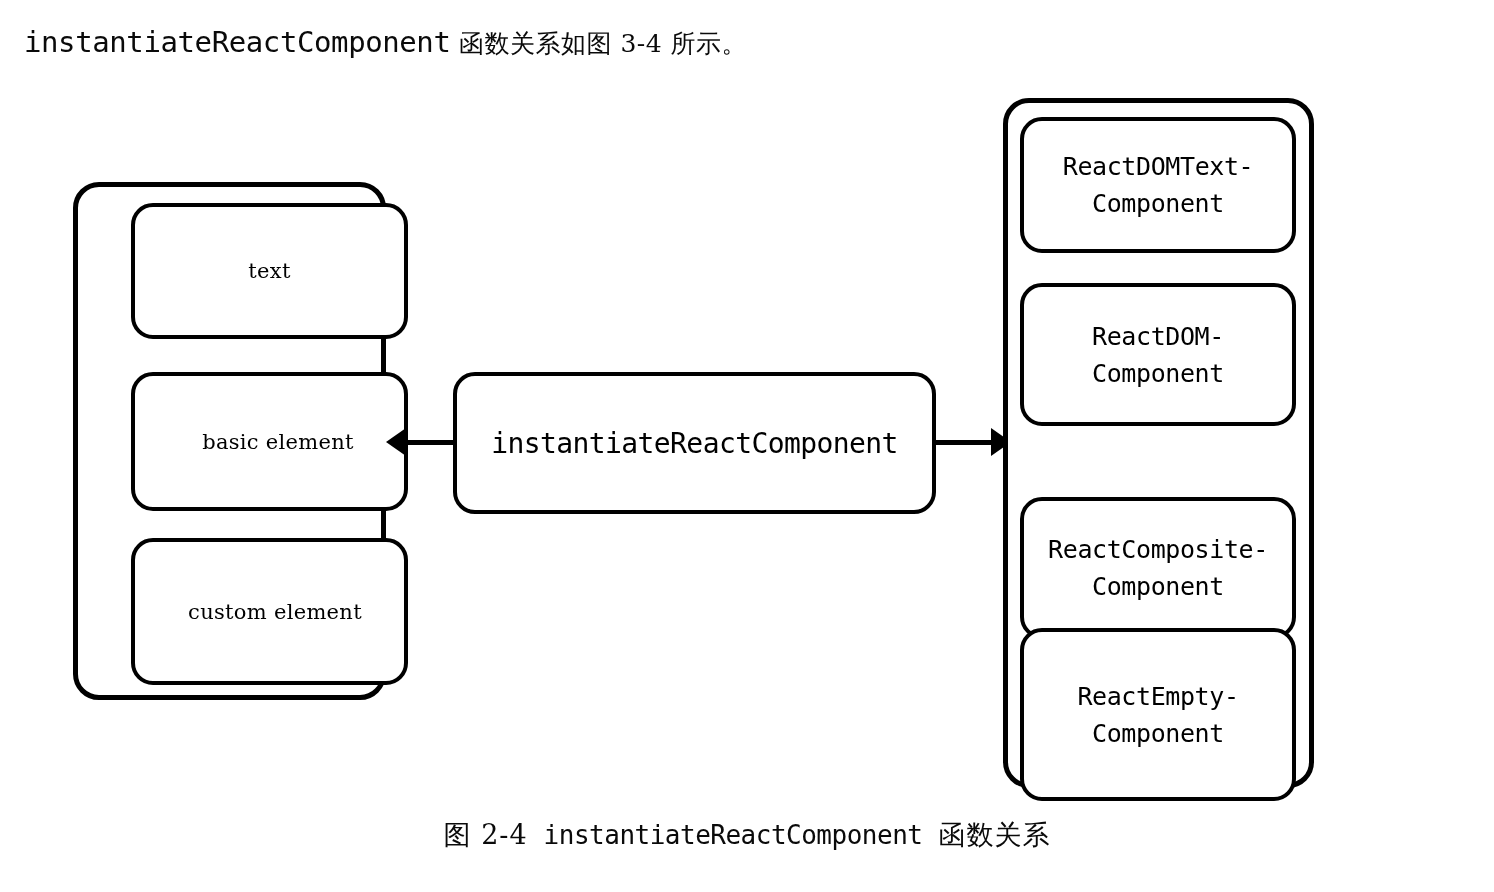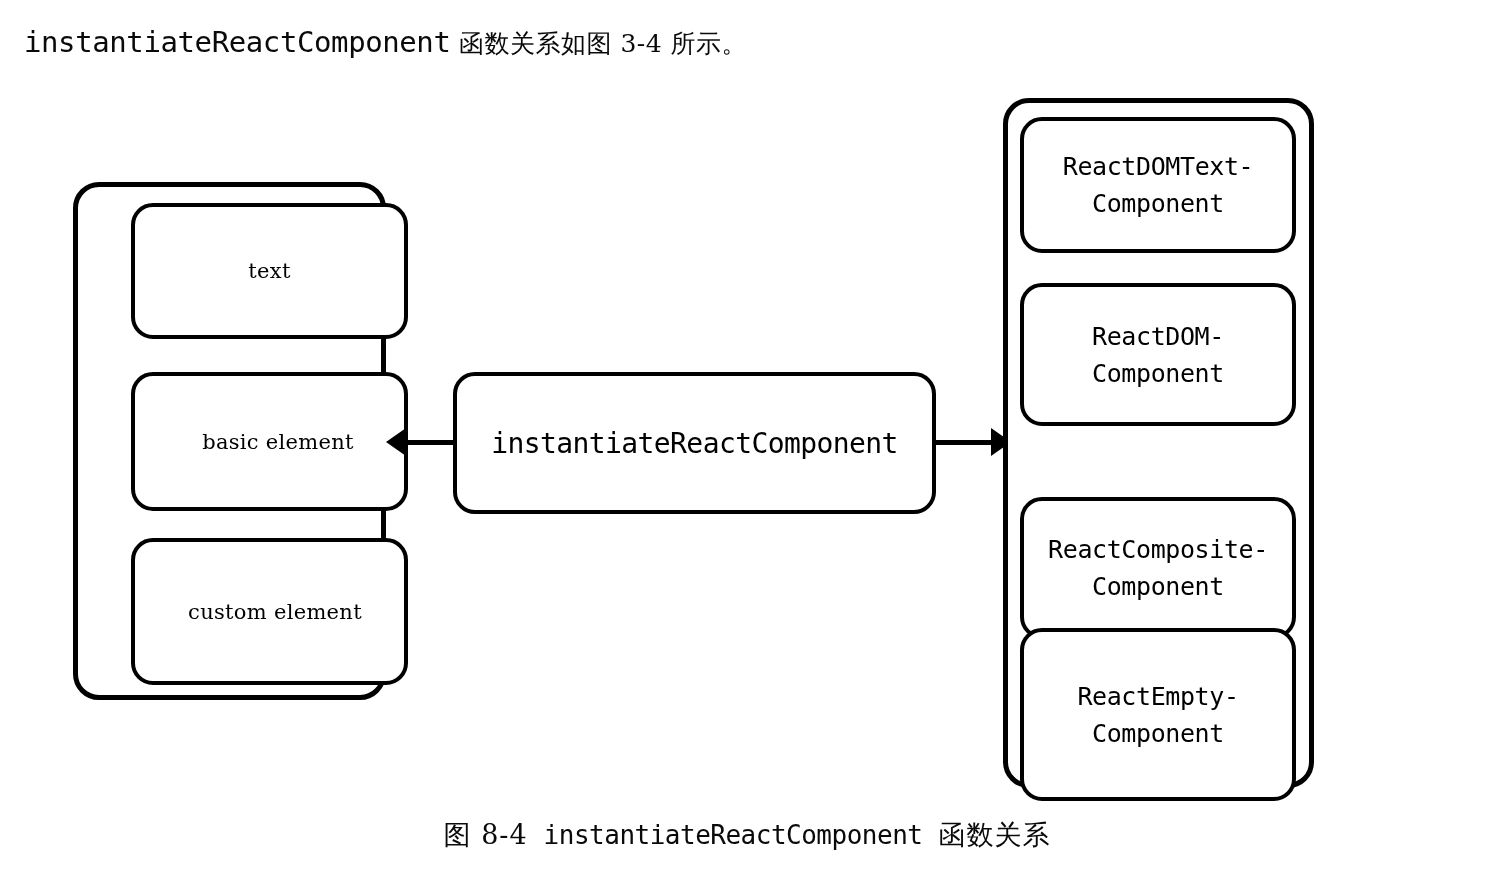--- a/index.html
+++ b/index.html
@@ -214,13 +214,13 @@
   </div>
   <div class="rbox right-item" id="right-item-empty">
     <span>
       <span class="item-line">ReactEmpty-</span>
       <span class="item-line">Component</span>
     </span>
   </div>
 
 </div>
 
-<div id="figure-caption"><span class="cjk">图 8-4</span><span class="cap-gap"></span><span class="mono">instantiateReactComponent</span><span class="cap-gap"></span><span class="cjk">函数关系</span></div>
+<div id="figure-caption"><span class="cjk">图 2-4</span><span class="cap-gap"></span><span class="mono">instantiateReactComponent</span><span class="cap-gap"></span><span class="cjk">函数关系</span></div>
 
 </body></html>

